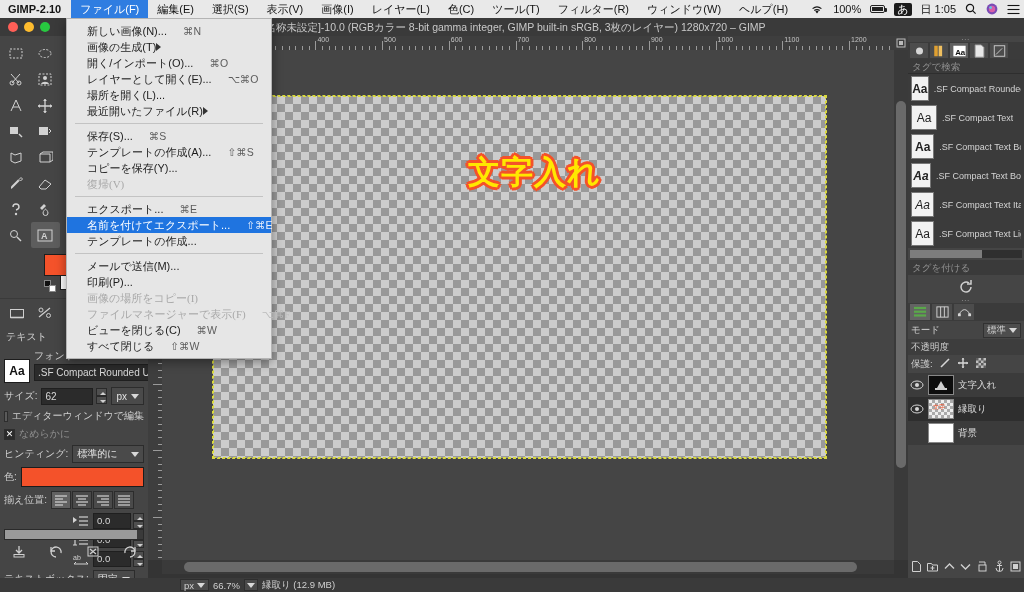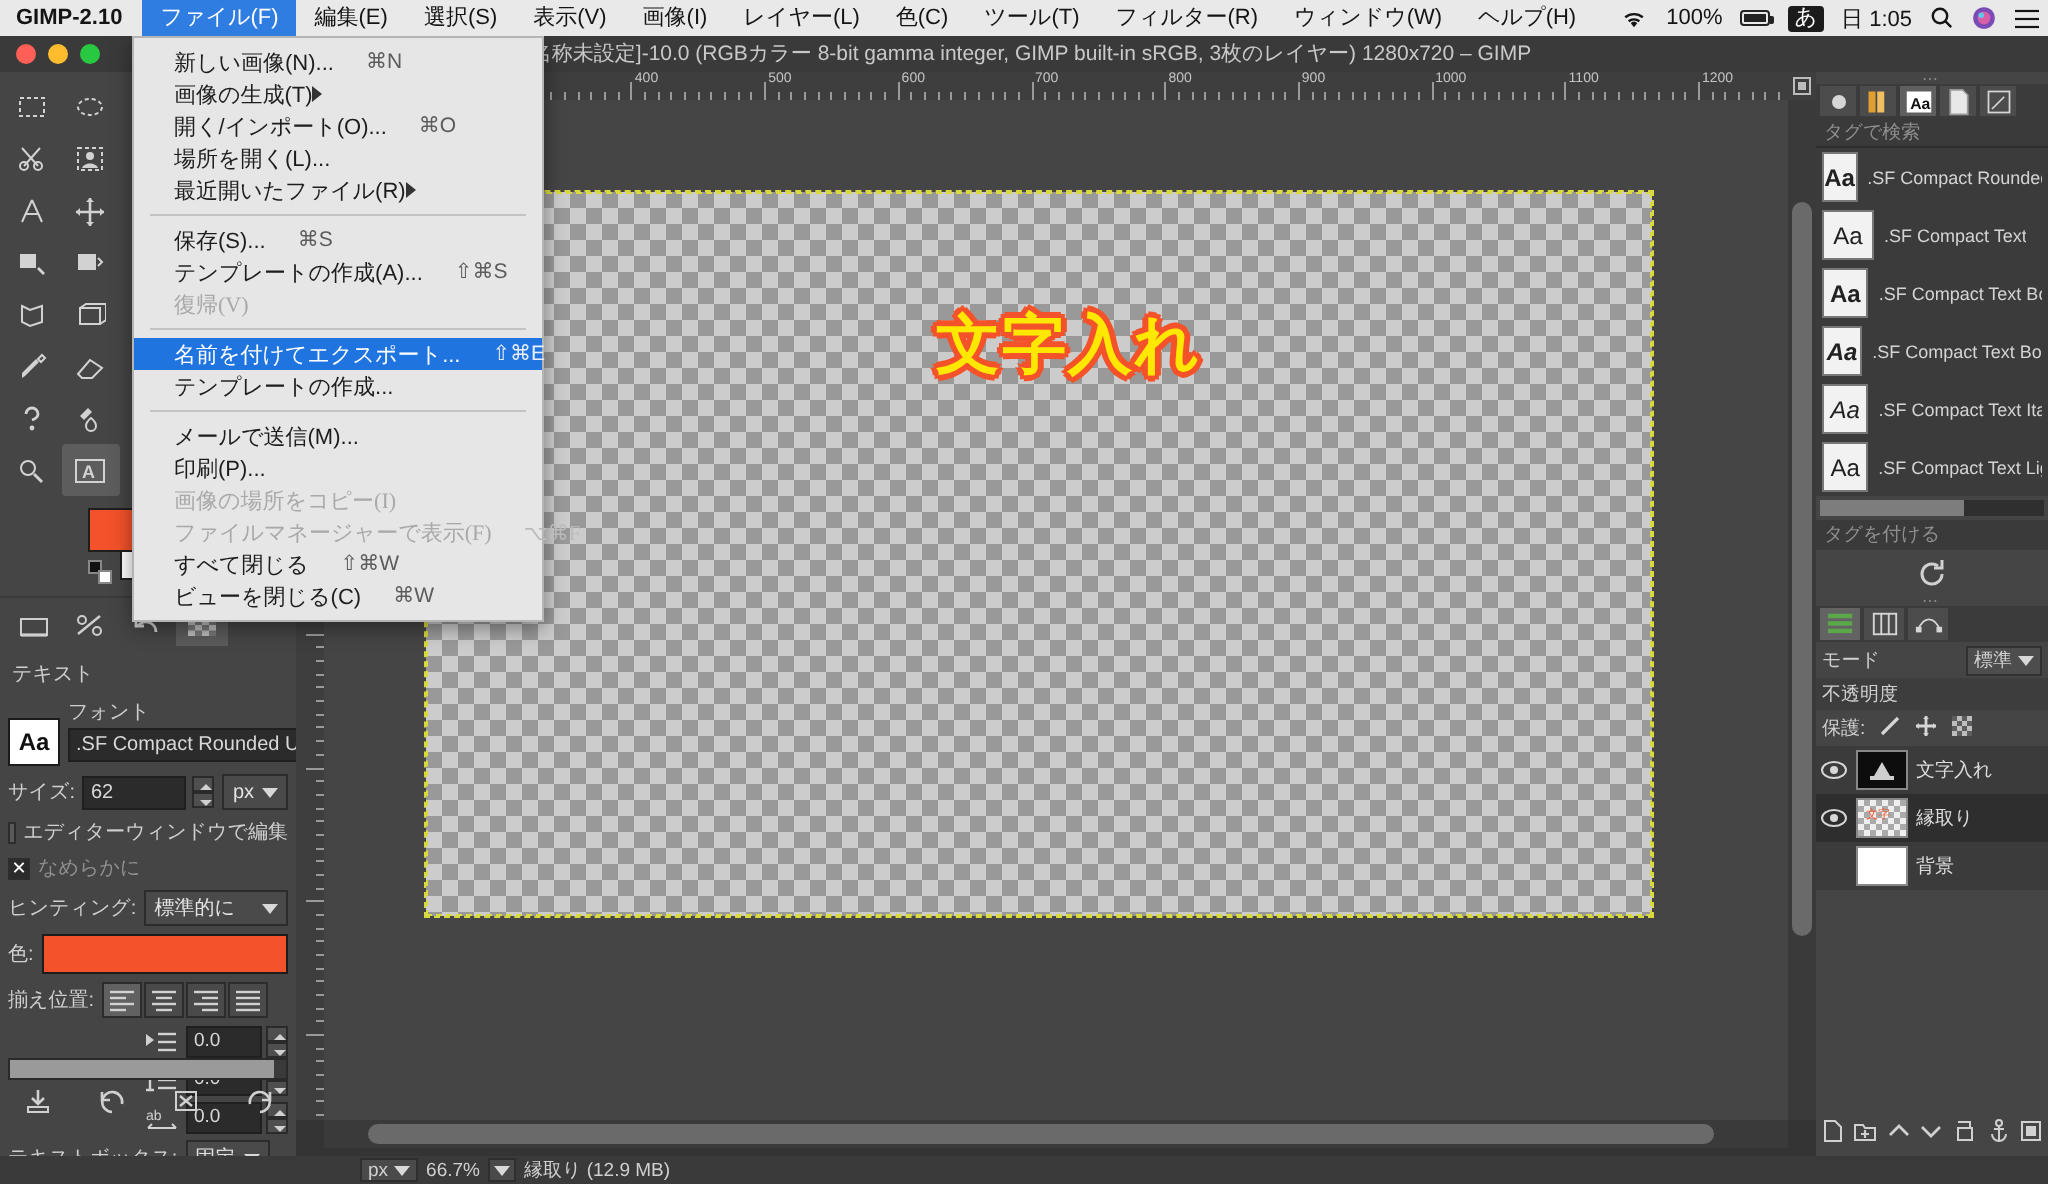--- a/index.html
+++ b/index.html
@@ -1305,41 +1305,53 @@
       </div>
       <div class="mrow">
         <span>画像の生成(T)</span>
         <span class="arrow-r"></span>
       </div>
       <div class="mrow">
         <span>開く/インポート(O)...</span>
         <span class="acc">⌘O</span>
       </div>
       <div class="mrow">
+        <span>レイヤーとして開く(E)...</span>
+        <span class="acc">⌥⌘O</span>
+      </div>
+      <div class="mrow">
         <span>場所を開く(L)...</span>
         <span class="acc"></span>
       </div>
       <div class="mrow">
         <span>最近開いたファイル(R)</span>
         <span class="arrow-r"></span>
       </div>
       <div class="msep"></div>
       <div class="mrow">
         <span>保存(S)...</span>
         <span class="acc">⌘S</span>
       </div>
       <div class="mrow">
         <span>テンプレートの作成(A)...</span>
         <span class="acc">⇧⌘S</span>
+      </div>
+      <div class="mrow">
+        <span>コピーを保存(Y)...</span>
+        <span class="acc"></span>
       </div>
       <div class="mrow dis">
         <span>復帰(V)</span>
         <span class="acc"></span>
       </div>
       <div class="msep"></div>
+      <div class="mrow">
+        <span>エクスポート...</span>
+        <span class="acc">⌘E</span>
+      </div>
       <div class="mrow hl">
         <span>名前を付けてエクスポート...</span>
         <span class="acc">⇧⌘E</span>
       </div>
       <div class="mrow">
         <span>テンプレートの作成...</span>
         <span class="acc"></span>
       </div>
       <div class="msep"></div>
       <div class="mrow">
@@ -1352,22 +1364,22 @@
       </div>
       <div class="mrow dis">
         <span>画像の場所をコピー(I)</span>
         <span class="acc"></span>
       </div>
       <div class="mrow dis">
         <span>ファイルマネージャーで表示(F)</span>
         <span class="acc">⌥⌘F</span>
       </div>
       <div class="mrow">
+        <span>ビューを閉じる(C)</span>
+        <span class="acc">⌘W</span>
+      </div>
+      <div class="mrow">
         <span>すべて閉じる</span>
         <span class="acc">⇧⌘W</span>
       </div>
-      <div class="mrow">
-        <span>ビューを閉じる(C)</span>
-        <span class="acc">⌘W</span>
-      </div>
     </div>
 
 </div>
 
 </body></html>

